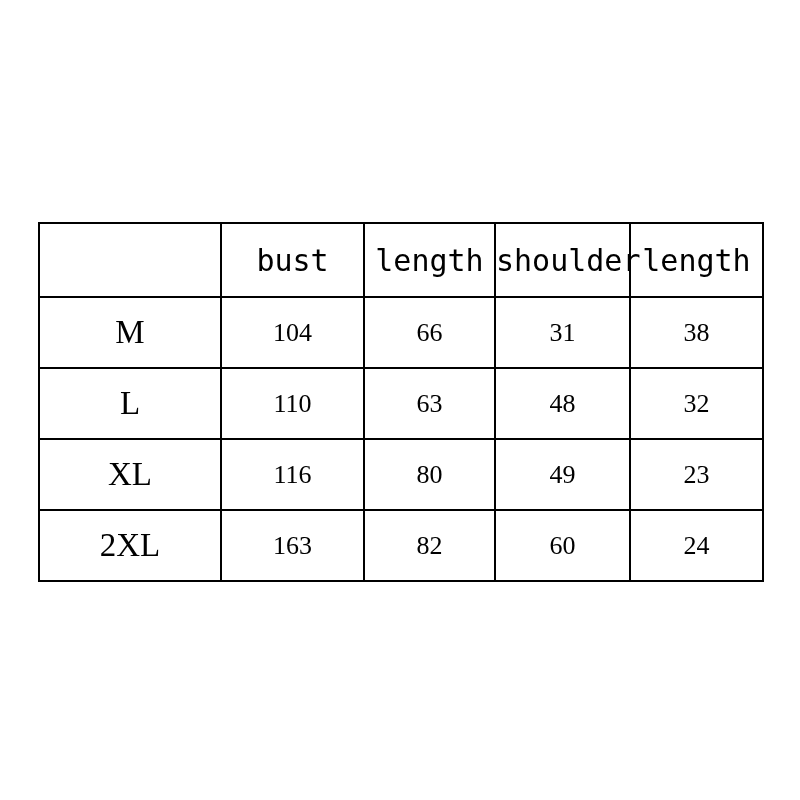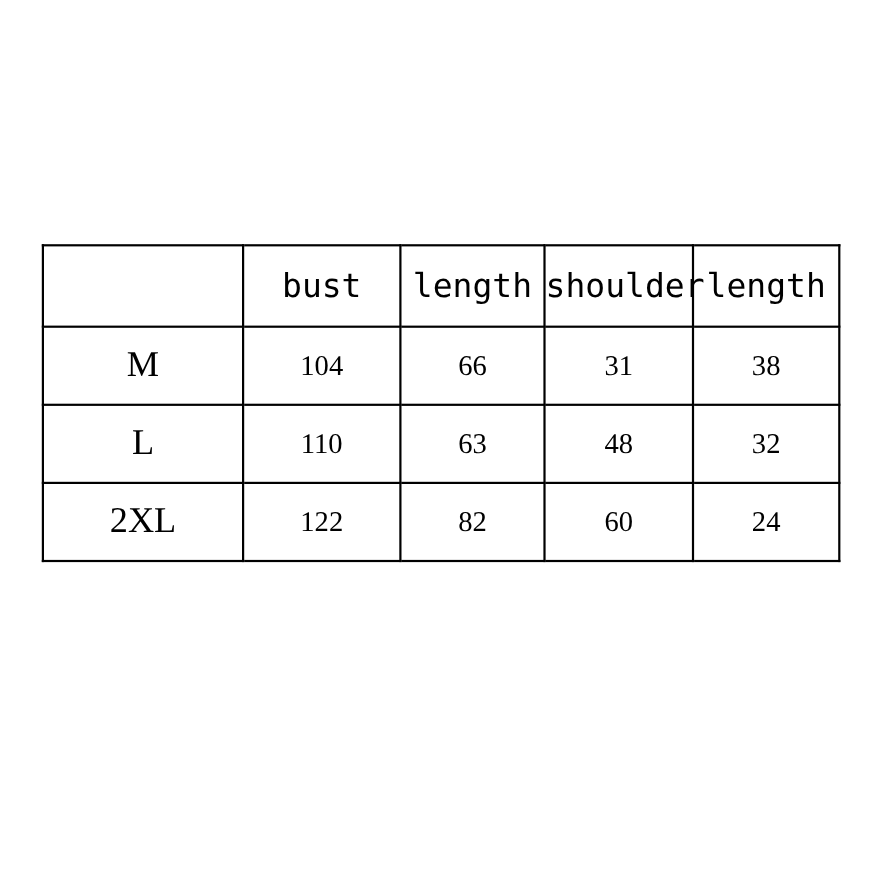--- a/index.html
+++ b/index.html
@@ -92,21 +92,28 @@
         <td>38</td>
       </tr>
       <tr>
         <td class="size-label">L</td>
         <td>110</td>
         <td>63</td>
         <td>48</td>
         <td>32</td>
       </tr>
       <tr>
+        <td class="size-label">XL</td>
+        <td>116</td>
+        <td>80</td>
+        <td>49</td>
+        <td>23</td>
+      </tr>
+      <tr>
         <td class="size-label">2XL</td>
-        <td>122</td>
+        <td>163</td>
         <td>82</td>
         <td>60</td>
         <td>24</td>
       </tr>
     </tbody>
   </table>
 </div>
 
 </body></html>

